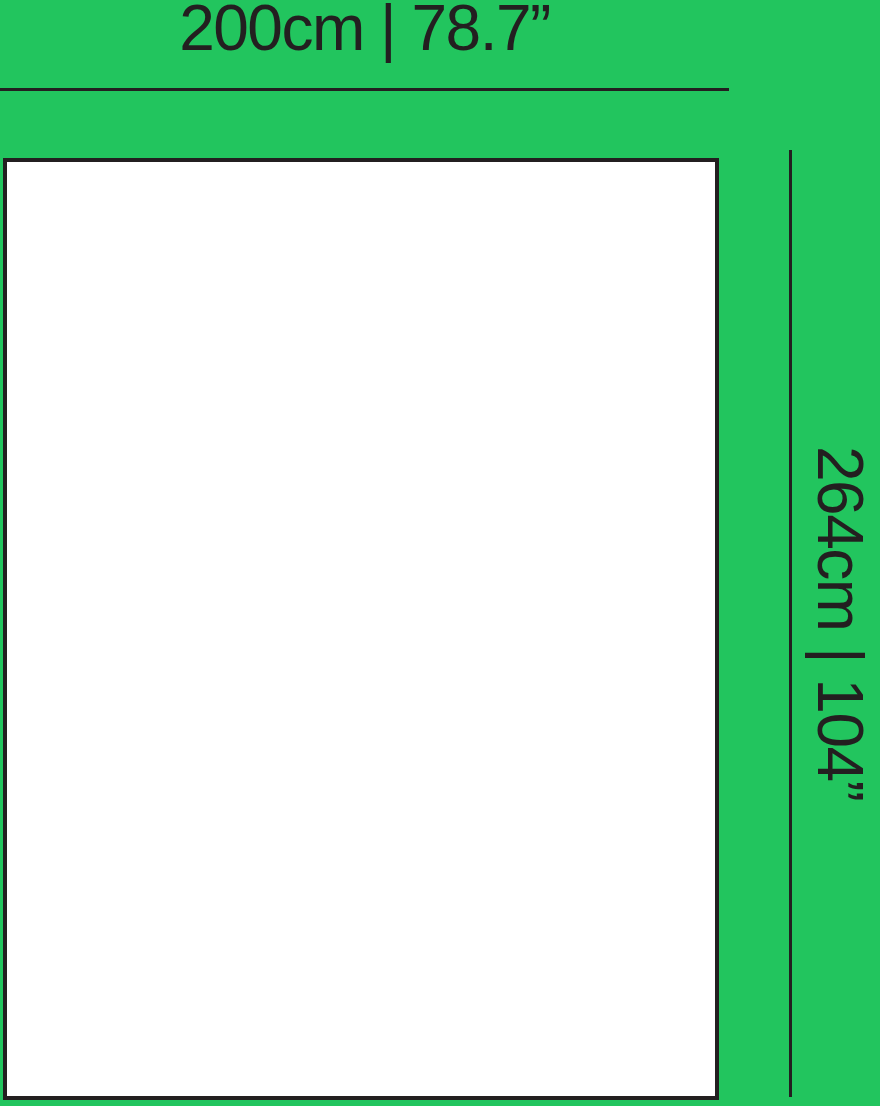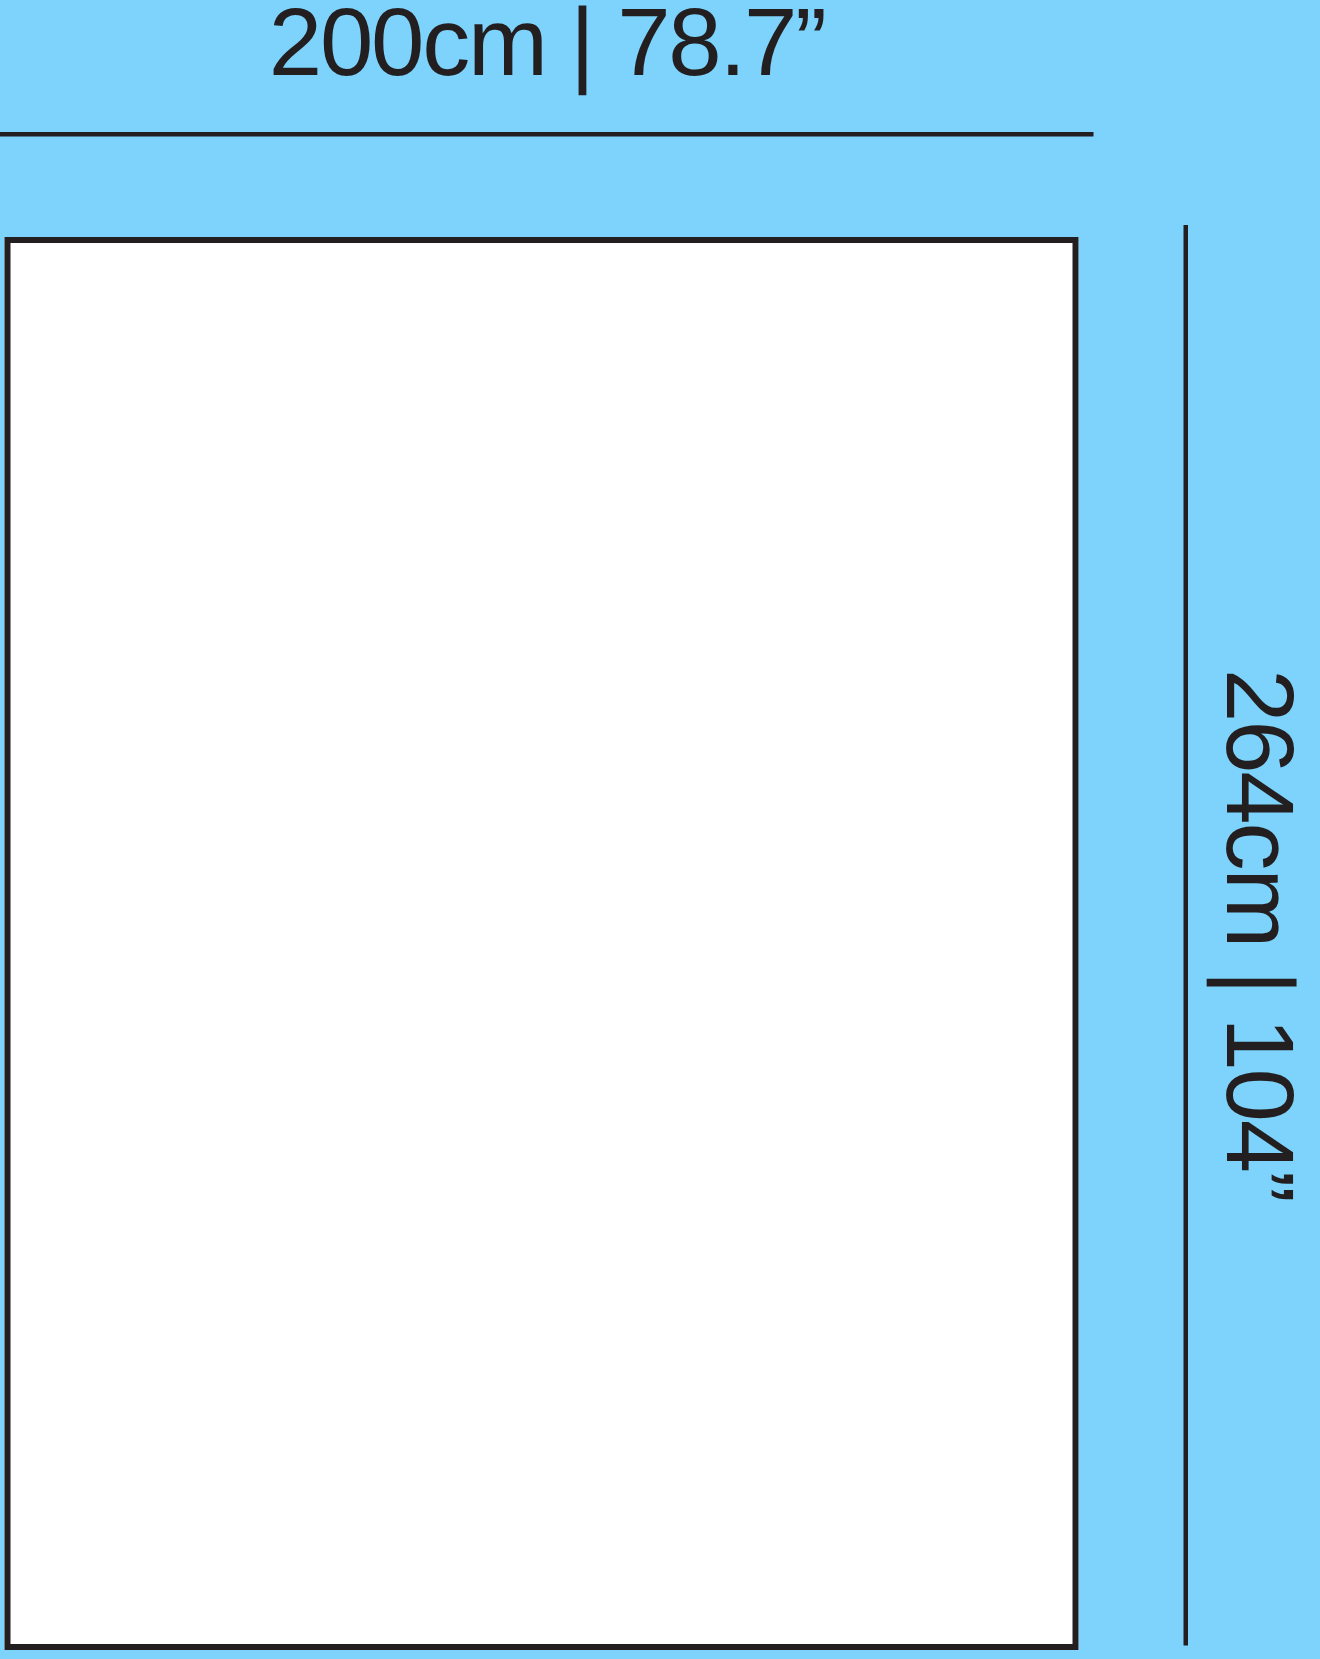--- a/index.html
+++ b/index.html
@@ -11,21 +11,21 @@
     height: 1106px;
     background: #ffffff;
     font-family: "Liberation Sans", sans-serif;
     color: #231f20;
   }
   .canvas {
     position: relative;
     width: 880px;
     height: 1106px;
     overflow: hidden;
-    background: #7dd3fc;
+    background: #22c55e;
   }
   .width-label {
     position: absolute;
     left: 0;
     top: -6px;
     width: 729px;
     text-align: center;
     font-size: 64px;
     line-height: 68px;
     letter-spacing: -1.5px;

